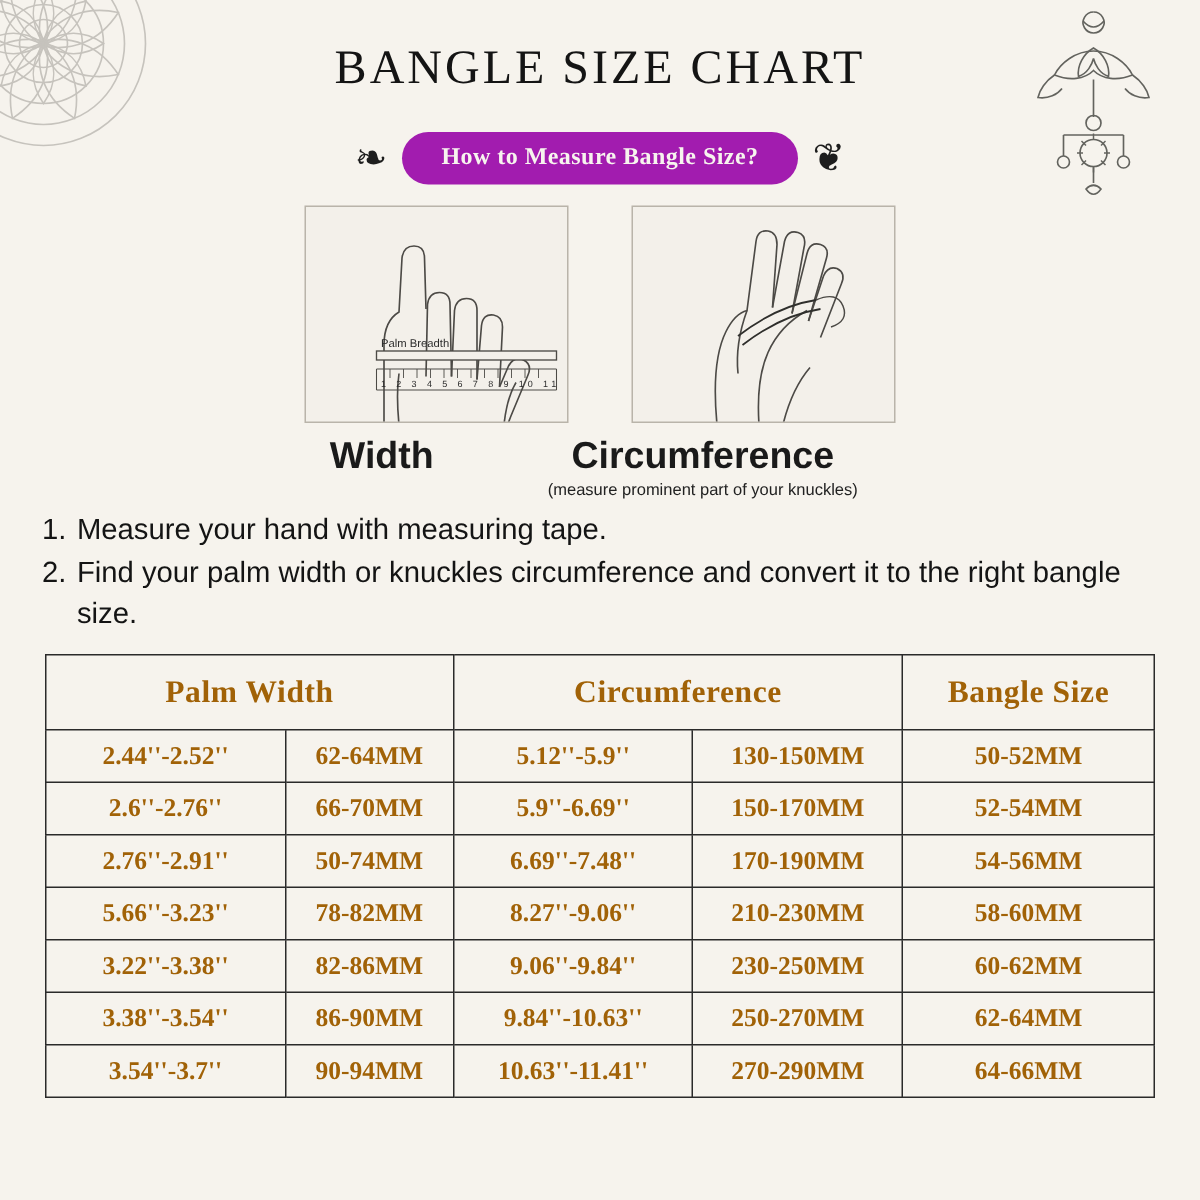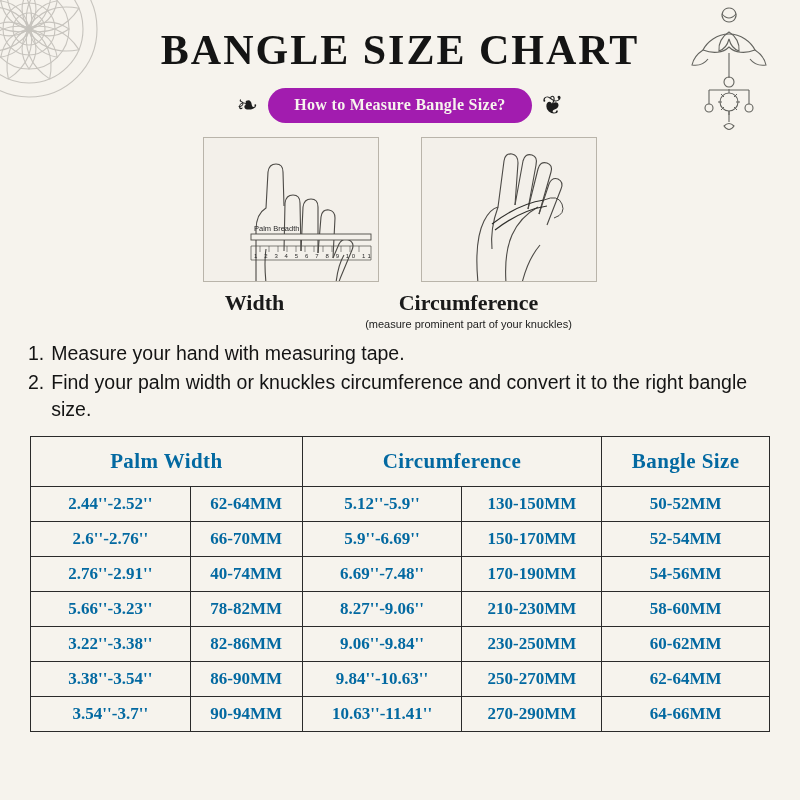--- a/index.html
+++ b/index.html
@@ -32,22 +32,22 @@
     opacity: .85;
     pointer-events: none;
   }
 
   
   .title {
     position: absolute;
     top: 26px; left: 0; width: 800px;
     text-align: center;
     font-family: "Liberation Serif", serif;
-    font-weight: bold;
-    font-size: 42px;
+    font-weight: normal;
+    font-size: 32px;
     letter-spacing: 2px;
     color: #141414;
   }
 
   
   .banner-row {
     position: absolute;
     top: 88px; left: 0; width: 800px;
     display: flex; align-items: center; justify-content: center;
     gap: 10px;
@@ -79,22 +79,22 @@
   }
   .illus-box {
     width: 176px; height: 145px;
     border: 1px solid #b9b4aa;
     background: #f3f0ea;
     position: relative;
     overflow: hidden;
   }
   .cap { text-align: center; }
   .cap-main {
-    font-family: Liberation Serif, serif;
-    font-size: 22px;
+    font-family: Liberation Sans, sans-serif;
+    font-size: 25px;
     font-weight: bold;
     margin-top: 8px;
   }
   .cap-sub {
     font-size: 11px;
     margin-top: 2px;
     color: #222;
   }
   .captions {
     position: absolute;
@@ -123,21 +123,21 @@
     width: 740px;
   }
   table {
     border-collapse: collapse;
     width: 740px;
     background: transparent;
   }
   th, td {
     border: 1px solid #2a2a2a;
     font-family: "Liberation Serif", serif;
-    color: #0369a1;
+    color: #a16207;
   }
   th {
     font-size: 21px;
     font-weight: bold;
     padding: 12px 6px;
     letter-spacing: .4px;
   }
   td {
     font-size: 17px;
     padding: 7px 10px;
@@ -327,21 +327,21 @@
         </tr>
         <tr>
           <td class="c0">2.6''-2.76''</td>
           <td class="c1">66-70MM</td>
           <td class="c2">5.9''-6.69''</td>
           <td class="c3">150-170MM</td>
           <td class="c4">52-54MM</td>
         </tr>
         <tr>
           <td class="c0">2.76''-2.91''</td>
-          <td class="c1">40-74MM</td>
+          <td class="c1">50-74MM</td>
           <td class="c2">6.69''-7.48''</td>
           <td class="c3">170-190MM</td>
           <td class="c4">54-56MM</td>
         </tr>
         <tr>
           <td class="c0">5.66''-3.23''</td>
           <td class="c1">78-82MM</td>
           <td class="c2">8.27''-9.06''</td>
           <td class="c3">210-230MM</td>
           <td class="c4">58-60MM</td>

